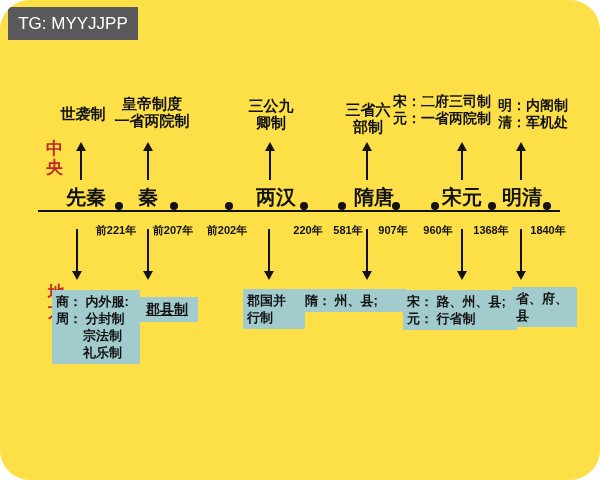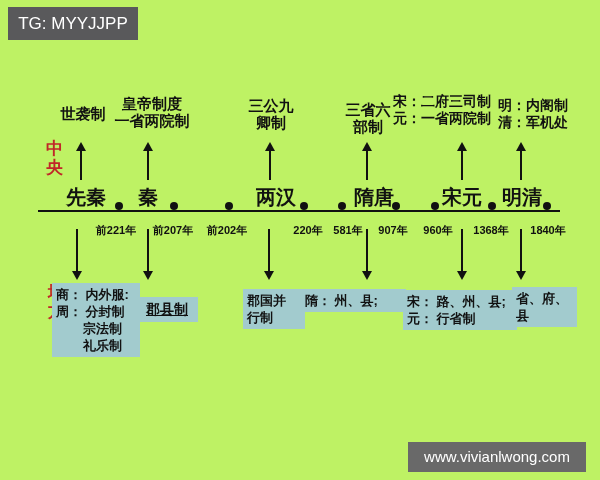--- a/index.html
+++ b/index.html
@@ -1,22 +1,23 @@
 <!DOCTYPE html>
 <html style="--accent-red: #c02628; --box-teal: #a2cbce; --badge-dark: #59595b; --badge-gray: #696969; --ink: #111111;"><head>
 <meta charset="utf-8">
 <style>
   html, body { margin: 0; padding: 0; background: #fff; }
   .canvas {
     position: relative;
     width: 600px; height: 480px;
-    background: #bef264;
+    background: #fde047;
     font-family: "Liberation Sans", "DejaVu Sans", sans-serif;
     color: #111;
     overflow: hidden;
+    border-radius: 30px;
   }
   .badge {
     position: absolute;
     color: #fff;
     text-align: center;
     font-weight: normal;
   }
   .badge-top {
     left: 8px; top: 7px; width: 130px; height: 33px;
     line-height: 33px; font-size: 17px;
@@ -197,21 +198,21 @@
   </div>
   <div class="arrow" style="left:455px; top:229px; height:51px;">
     <div class="stem"></div>
     <div class="head-down"></div>
   </div>
   <div class="arrow" style="left:514px; top:229px; height:51px;">
     <div class="stem"></div>
     <div class="head-down"></div>
   </div>
 
-  <div class="tealbox" style="left:52px; top:283px; width:80px;">
+  <div class="tealbox" style="left:52px; top:290px; width:80px;">
     <span>商： 内外服:</span>
     <span>周： 分封制</span>
     <span class="indent">宗法制</span>
     <span class="indent">礼乐制</span>
   </div>
   <div class="tealbox center-text" style="left:136px; top:297px; width:52px;">
     <span>郡县制</span>
   </div>
   <div class="tealbox" style="left:243px; top:289px; width:54px;">
     <span>郡国并</span>
@@ -222,15 +223,14 @@
   </div>
   <div class="tealbox" style="left:403px; top:290px; width:106px;">
     <span>宋： 路、州、县;</span>
     <span>元： 行省制</span>
   </div>
   <div class="tealbox" style="left:512px; top:287px; width:57px;">
     <span>省、府、</span>
     <span>县</span>
   </div>
 
-  <div class="badge badge-bottom">www.vivianlwong.com</div>
 
 </div>
 
 </body></html>

